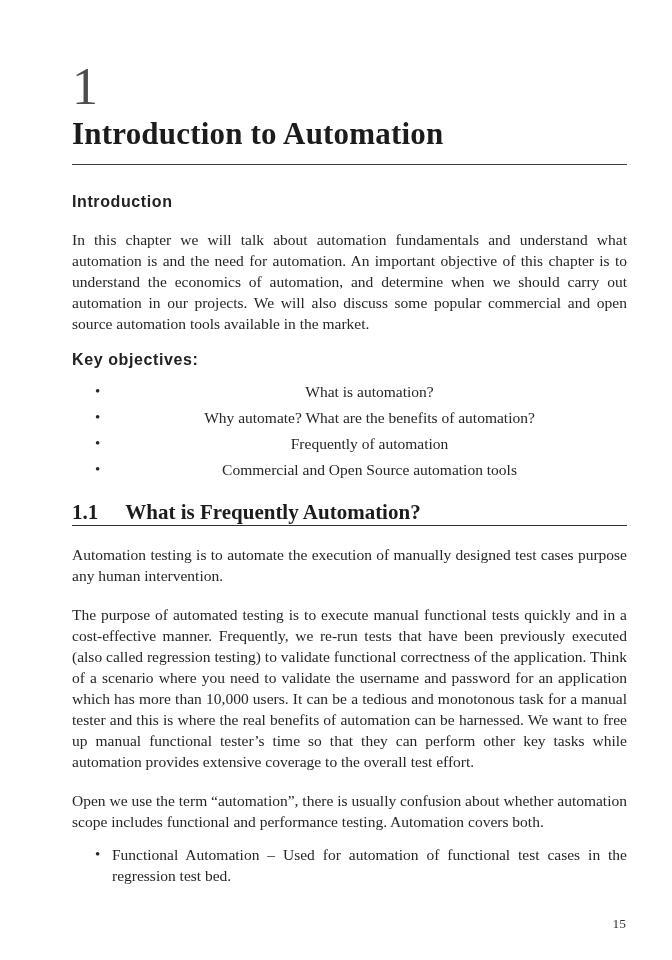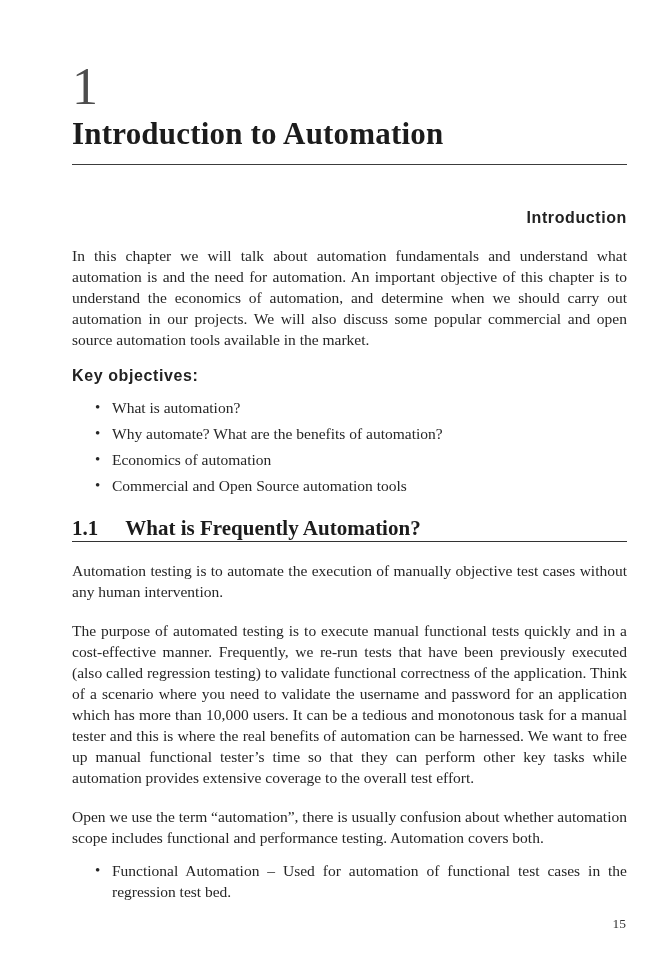--- a/index.html
+++ b/index.html
@@ -36,39 +36,40 @@
     border-top: 1.5px solid #3c3c3c;
     margin-top: 11px;
   }
   .sans-heading {
     font-family: "Liberation Sans", sans-serif;
     font-size: 16px;
     font-weight: 700;
     color: #222222;
     letter-spacing: 0.6px;
   }
-  .h-introduction { margin-top: 44px; text-align: right; }
+  .h-introduction { margin-top: 28px; }
   .h-key-objectives { margin-top: 17px; }
   .body-para {
     margin-top: 18px;
     font-size: 15.5px;
     line-height: 21px;
     text-align: justify;
     color: #262626;
   }
   ul.bullet-list {
     list-style: none;
     margin-top: 12px;
   }
   ul.bullet-list li {
     position: relative;
     padding-left: 40px;
     font-size: 15.5px;
     line-height: 21px;
     margin-bottom: 5px;
+    text-align: center;
   }
   ul.objectives li { margin-bottom: 5px; }
   ul.bullet-list li::before {
     content: "\2022";
     position: absolute;
     left: 23px;
     top: 0;
     font-size: 15px;
     color: #262626;
   }
@@ -107,30 +108,30 @@
 
   <h2 class="sans-heading h-introduction">Introduction</h2>
 
   <p class="body-para">In this chapter we will talk about automation fundamentals and understand what automation is and the need for automation. An important objective of this chapter is to understand the economics of automation, and determine when we should carry out automation in our projects. We will also discuss some popular commercial and open source automation tools available in the market.</p>
 
   <h2 class="sans-heading h-key-objectives">Key objectives:</h2>
 
   <ul class="bullet-list objectives">
     <li>What is automation?</li>
     <li>Why automate? What are the benefits of automation?</li>
-    <li>Economics of automation</li>
+    <li>Frequently of automation</li>
     <li>Commercial and Open Source automation tools</li>
   </ul>
 
   <h2 class="section-heading">
     <span>1.1</span>
     <span>What is Frequently Automation?</span>
   </h2>
 
-  <p class="body-para">Automation testing is to automate the execution of manually objective test cases without any human intervention.</p>
+  <p class="body-para">Automation testing is to automate the execution of manually designed test cases purpose any human intervention.</p>
 
   <p class="body-para">The purpose of automated testing is to execute manual functional tests quickly and in a cost-effective manner. Frequently, we re-run tests that have been previously executed (also called regression testing) to validate functional correctness of the application. Think of a scenario where you need to validate the username and password for an application which has more than 10,000 users. It can be a tedious and monotonous task for a manual tester and this is where the real benefits of automation can be harnessed. We want to free up manual functional tester’s time so that they can perform other key tasks while automation provides extensive coverage to the overall test effort.</p>
 
   <p class="body-para">Open we use the term “automation”, there is usually confusion about whether automation scope includes functional and performance testing. Automation covers both.</p>
 
   <ul class="bullet-list single-bullet">
     <li>Functional Automation – Used for automation of functional test cases in the regression test bed.</li>
   </ul>
 
 </div>

